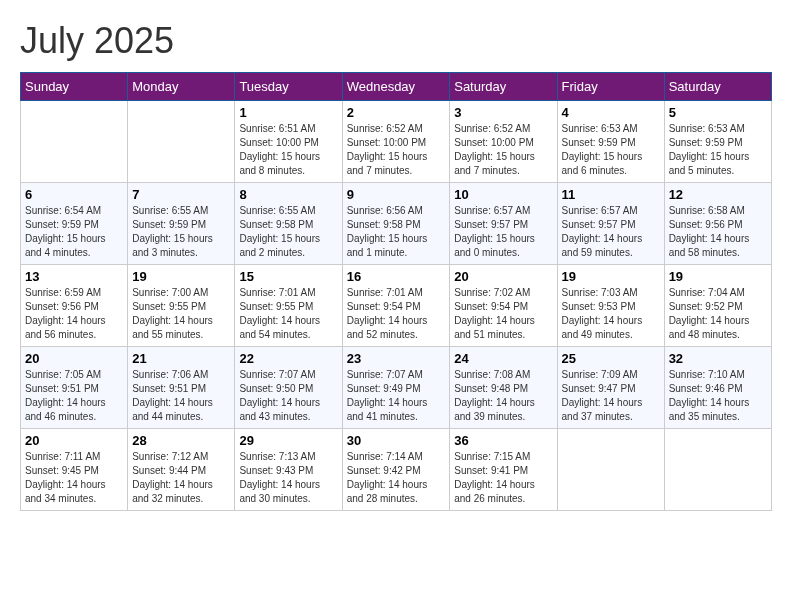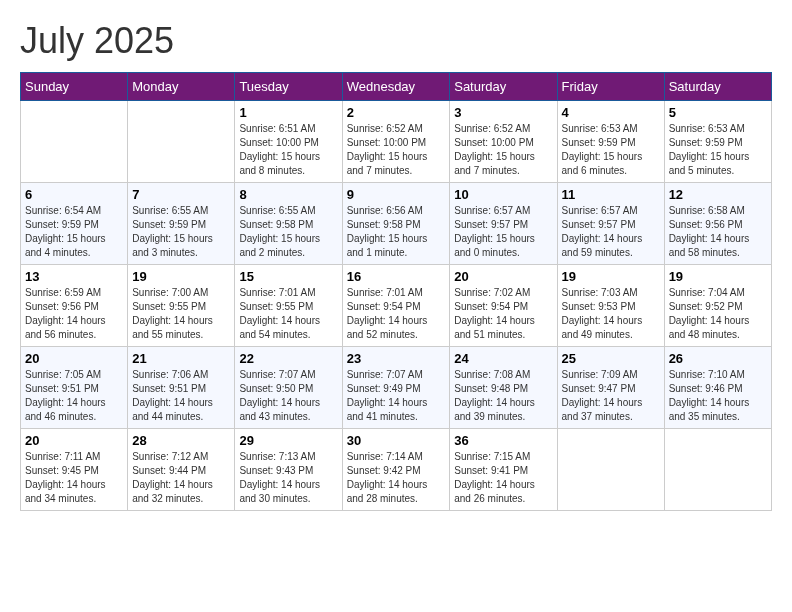--- a/index.html
+++ b/index.html
@@ -216,21 +216,21 @@
         </td>
         <td>
           <div class="day-num">24</div>
 <div class="day-detail">Sunrise: 7:08 AM<br>Sunset: 9:48 PM<br>Daylight: 14 hours and 39 minutes.</div>
         </td>
         <td>
           <div class="day-num">25</div>
 <div class="day-detail">Sunrise: 7:09 AM<br>Sunset: 9:47 PM<br>Daylight: 14 hours and 37 minutes.</div>
         </td>
         <td>
-          <div class="day-num">26</div>
+          <div class="day-num">32</div>
 <div class="day-detail">Sunrise: 7:10 AM<br>Sunset: 9:46 PM<br>Daylight: 14 hours and 35 minutes.</div>
         </td>
       </tr>
       <tr>
         <td>
           <div class="day-num">20</div>
 <div class="day-detail">Sunrise: 7:11 AM<br>Sunset: 9:45 PM<br>Daylight: 14 hours and 34 minutes.</div>
         </td>
         <td>
           <div class="day-num">28</div>

